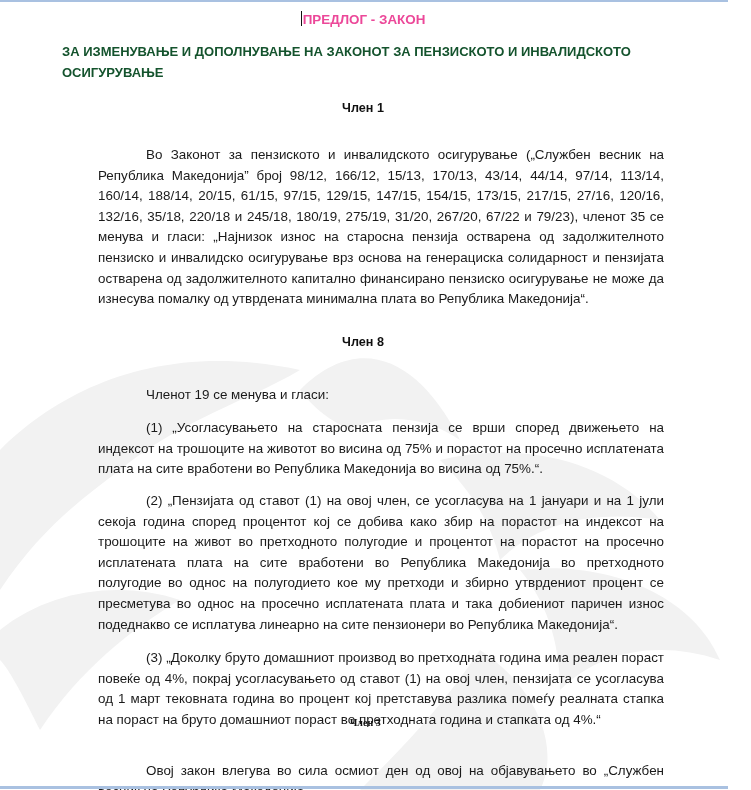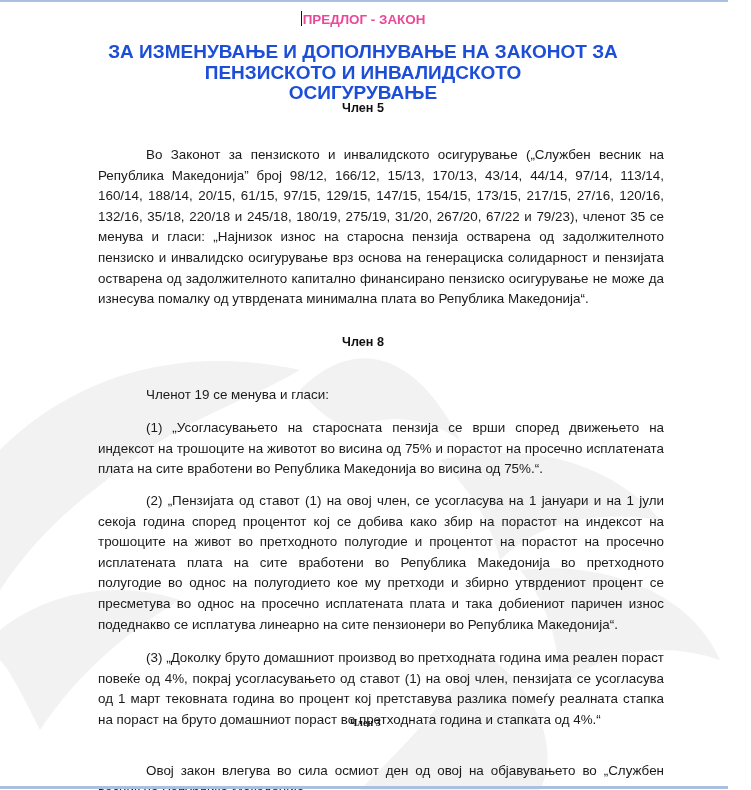--- a/index.html
+++ b/index.html
@@ -69,25 +69,24 @@
       width: 1px;
       height: 15px;
       background: #111;
       vertical-align: -2px;
       margin-right: 1px;
     }
     .subtitle {
       position: absolute;
       left: -18px;
       width: 602px;
-      text-align: center;
       font-weight: bold;
-      font-size: 19px;
+      font-size: 13px;
       line-height: 20.5px;
-      color: #1d4ed8;
+      color: #14532d;
     }
     .article-heading {
       position: absolute;
       left: 0;
       width: 566px;
       text-align: center;
       font-weight: bold;
       font-size: 12.6px;
       color: #111;
     }
@@ -129,21 +128,21 @@
   </svg>
 
   <div class="content">
     <div class="doc-title" style="top:10px;"><span class="cursor"></span><span>ПРЕДЛОГ  -  ЗАКОН</span></div>
 
     <div class="subtitle" style="top:42px;">
       <div>ЗА ИЗМЕНУВАЊЕ И ДОПОЛНУВАЊЕ НА ЗАКОНОТ ЗА ПЕНЗИСКОТО И ИНВАЛИДСКОТО</div>
       <div>ОСИГУРУВАЊЕ</div>
     </div>
 
-    <div class="article-heading" style="top:98px;">Член  5</div>
+    <div class="article-heading" style="top:98px;">Член  1</div>
 
     <p class="para" style="top:127px;">Во Законот за пензиското и инвалидското осигурување („Службен весник на Република Македонија” број 98/12, 166/12, 15/13,  170/13, 43/14, 44/14, 97/14, 113/14, 160/14,  188/14,  20/15,  61/15,  97/15,  129/15,  147/15,  154/15,  173/15,  217/15,  27/16, 120/16, 132/16, 35/18, 220/18 и 245/18, 180/19, 275/19, 31/20, 267/20, 67/22 и 79/23), членот 35 се менува и гласи: „Најнизок износ на старосна пензија остварена од задолжителното пензиско и инвалидско осигурување врз основа на генерациска солидарност и пензијата остварена од задолжителното капитално финансирано пензиско осигурување не може да изнесува помалку од утврдената минимална плата во Република Македонија“.</p>
 
     <div class="article-heading" style="top:332px;">Член  8</div>
 
     <p class="para plain" style="top:367px;">Членот 19 се менува и гласи:</p>
 
     <p class="para" style="top:400px;">(1) „Усогласувањето на старосната пензија се врши според движењето на индексот на трошоците на животот во висина од 75% и порастот на просечно исплатената плата на сите вработени во Република Македонија во висина од 75%.“.</p>
 
     <p class="para" style="top:473px;">(2) „Пензијата од ставот (1) на овој член, се усогласува на 1 јануари и на 1 јули секоја година според процентот кој се добива како збир на порастот на индексот на трошоците на живот во претходното полугодие и процентот на порастот на просечно исплатената плата на сите вработени во Република Македонија во претходното полугодие во однос на полугодието кое му претходи и збирно утврдениот процент се пресметува во однос на просечно исплатената плата и така добиениот паричен износ подеднакво се исплатува линеарно на сите пензионери во Република Македонија“.</p>

